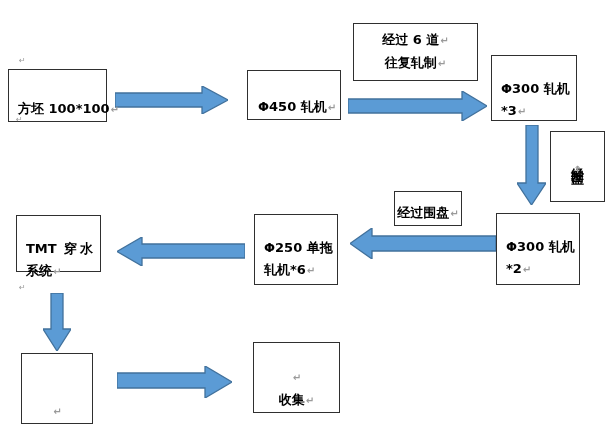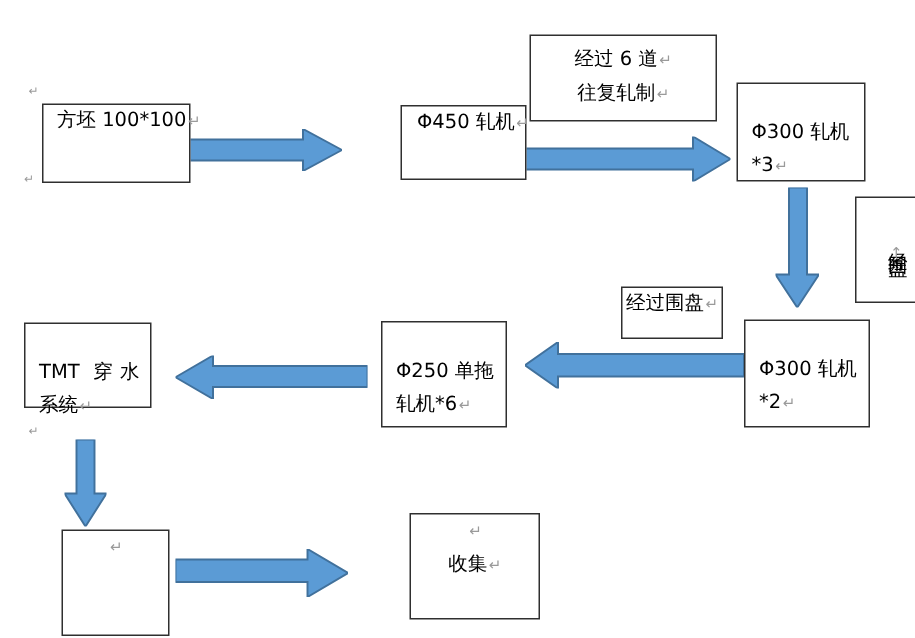--- a/index.html
+++ b/index.html
@@ -3,23 +3,23 @@
 <meta charset="utf-8">
 <style>
   html,body { margin:0; padding:0; background:#ffffff; }
   .canvas {
     position:relative; width:610px; height:425px; background:#ffffff;
     font-family:"DejaVu Sans","Liberation Sans",sans-serif;
     overflow:hidden; color:#000;
   }
   .node {
     position:absolute; background:#ffffff; border:1.4px solid #2f2f2f;
-    box-sizing:border-box; font-size:13px; line-height:22px; white-space:nowrap;
+    box-sizing:border-box; font-size:13px; line-height:22px; white-space:nowrap;font-weight:bold;
   }
-  .vcenter { display:flex; flex-direction:column; justify-content:flex-start;margin-left:20px; }
+  .vcenter { display:flex; flex-direction:column; justify-content:flex-end; }
   .tc { text-align:center; }
   .pl9  { padding-left:9px; }
   .pl10 { padding-left:10px; }
   .pt7  { padding-top:22px; }
   .pt5  { padding-top:5px; }
   .justify-last { text-align:justify; text-align-last:justify; padding-right:7px; }
   .ret { color:#9a9a9a; font-size:10px; padding-left:1px; }
   .vwrap {
     margin:auto; writing-mode:vertical-rl; text-orientation:upright;
     letter-spacing:2px; font-size:13px; line-height:1;
@@ -53,21 +53,21 @@
     <polygon points="8,0 20,0 20,36 28,36 14,58 0,36 8,36"></polygon>
   </svg>
   <svg class="arrow" style="left:117px;top:366px" width="115" height="32">
     <polygon points="0,7 88,7 88,0 115,16 88,32 88,22 0,22"></polygon>
   </svg>
 
   <div class="node vcenter pl9" style="left:8px;top:69px;width:99px;height:53px">
     <div><span>方坯 100*100</span><span class="ret">↵</span></div>
   </div>
 
-  <div class="node vcenter pl10" style="left:247px;top:70px;width:84px;height:50px">
+  <div class="node vcenter pl10" style="left:247px;top:70px;width:94px;height:50px">
     <div><span>Φ450 轧机</span><span class="ret">↵</span></div>
   </div>
 
   <div class="node tc pt5" style="left:353px;top:23px;width:125px;height:58px">
     <div><span>经过 6 道</span><span class="ret">↵</span></div>
     <div><span>往复轧制</span><span class="ret">↵</span></div>
   </div>
 
   <div class="node pt7 pl9" style="left:491px;top:55px;width:86px;height:66px">
     <div><span>Φ300 轧机</span></div>

